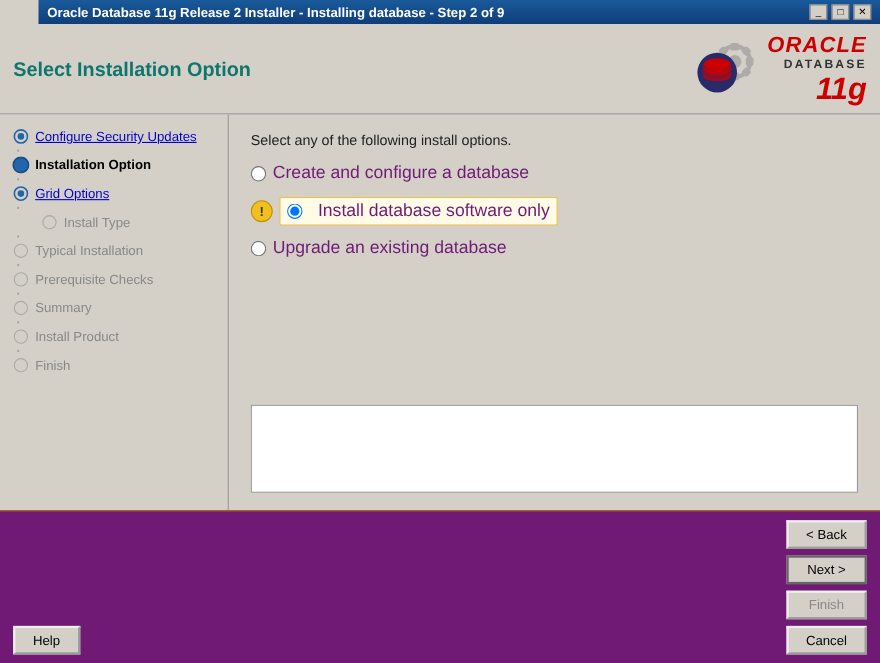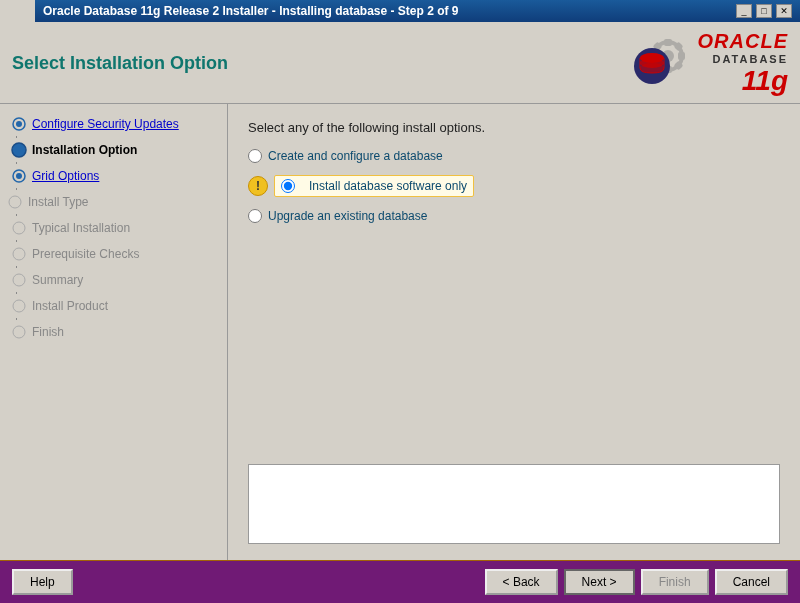--- a/index.html
+++ b/index.html
@@ -104,21 +104,21 @@
 
     
     .content-area {
       display: flex;
       flex: 1;
       overflow: hidden;
     }
 
     
     .sidebar {
-      width: 228px;
+      width: 208px;
       background: #d4d0c8;
       border-right: 1px solid #999;
       padding: 8px 0;
     }
     .sidebar-item {
       display: flex;
       align-items: center;
       padding: 3px 8px 3px 6px;
       cursor: pointer;
       gap: 4px;
@@ -159,22 +159,22 @@
       margin-bottom: 14px;
       color: #222;
     }
     .radio-option {
       display: flex;
       align-items: center;
       margin-bottom: 12px;
       gap: 6px;
     }
     .radio-option label {
-      font-size: 12px;
-      color: #0c4a6e;
+      font-size: 16px;
+      color: #701a75;
     }
     .radio-input {
       width: 14px;
       height: 14px;
       cursor: pointer;
     }
 
     
     .selected-option-box {
       display: flex;
@@ -215,20 +215,21 @@
       background: #701a75;
       border-top: 1px solid #a16207;
       padding: 8px 12px;
       display: flex;
       justify-content: space-between;
       align-items: flex-end;
     }
     .footer-right {
       display: flex;
       gap: 6px;
+      flex-direction: column;
     }
     .btn {
       padding: 4px 16px;
       font-size: 12px;
       background: #d4d0c8;
       border: 2px outset #eee;
       cursor: pointer;
       min-width: 60px;
       color: #000;
     }
@@ -320,21 +321,21 @@
           <svg width="14" height="14">
               <circle cx="7" cy="7" r="6" fill="none" stroke="#2266aa" stroke-width="1.5"></circle>
               <circle cx="7" cy="7" r="3" fill="#2266aa"></circle>
             </svg>
         </div>
         <span class="step-label" style="color:#0000cc; text-decoration:underline; font-size:12px;">Grid Options</span>
       </div>
 
       <div style="height:2px; margin-left:16px; border-left:1px solid #888;"></div>
 
-      <div class="sidebar-item inactive" style="">
+      <div class="sidebar-item inactive" style="margin-left:30px;">
         <div class="step-icon">
           <svg width="14" height="14">
               <circle cx="7" cy="7" r="6" fill="none" stroke="#aaa" stroke-width="1"></circle>
             </svg>
         </div>
         <span class="step-label" style="color:#888; font-size:12px;">Install Type</span>
       </div>
 
       <div style="height:2px; margin-left:16px; border-left:1px solid #888;"></div>
 

